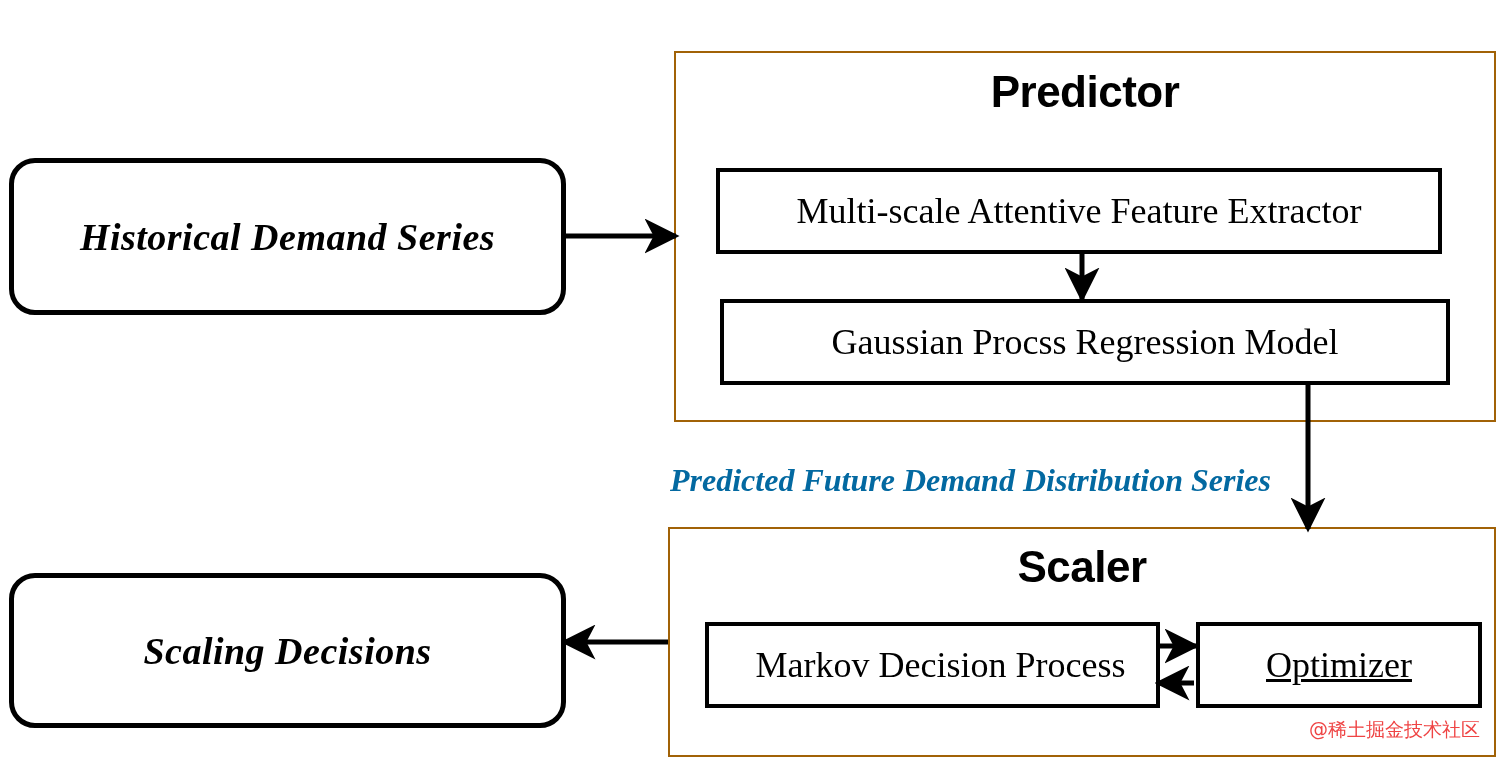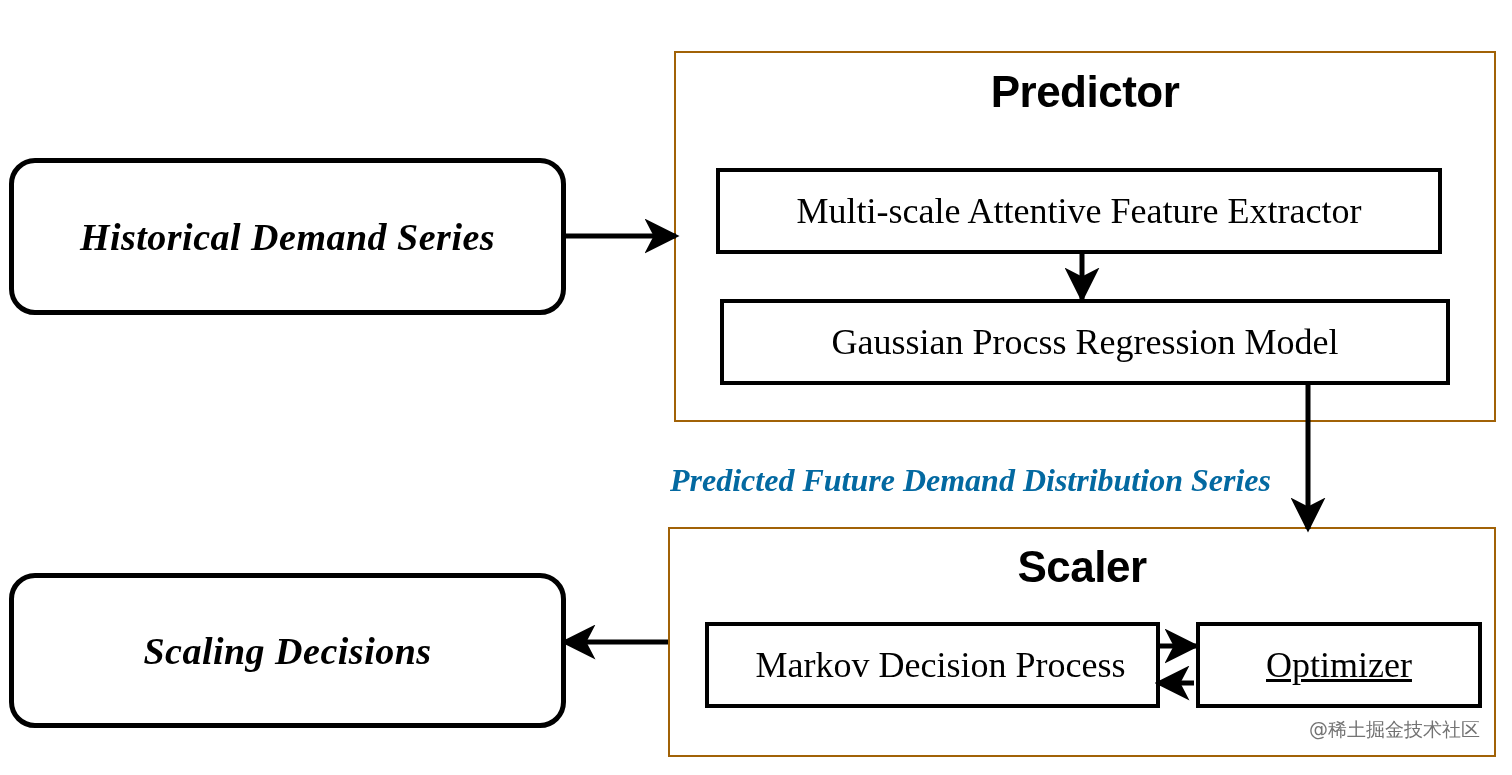--- a/index.html
+++ b/index.html
@@ -95,21 +95,21 @@
     font-size: 32px;
     color: #0369a1;
     white-space: nowrap;
   }
 
   
   .watermark {
     position: absolute;
     font-family: "DejaVu Sans", sans-serif;
     font-size: 19px;
-    color: #737373;
+    color: #ef4444;
     white-space: nowrap;
   }
 </style>
 </head>
 <body>
 
 <div id="canvas">
 
   <div class="round-box" style="left:9px; top:158px; width:557px; height:157px;">
     <span class="label">Historical Demand Series</span>

